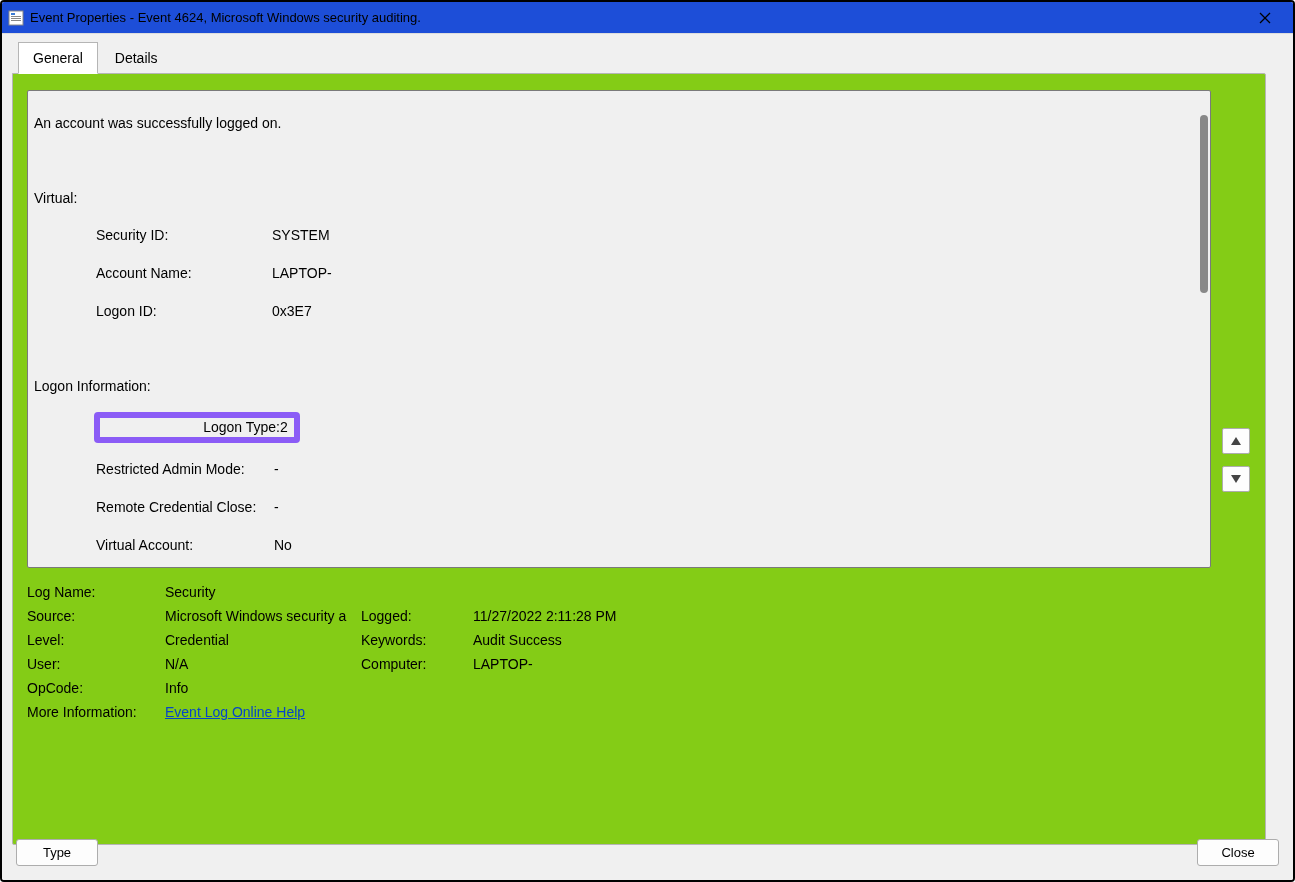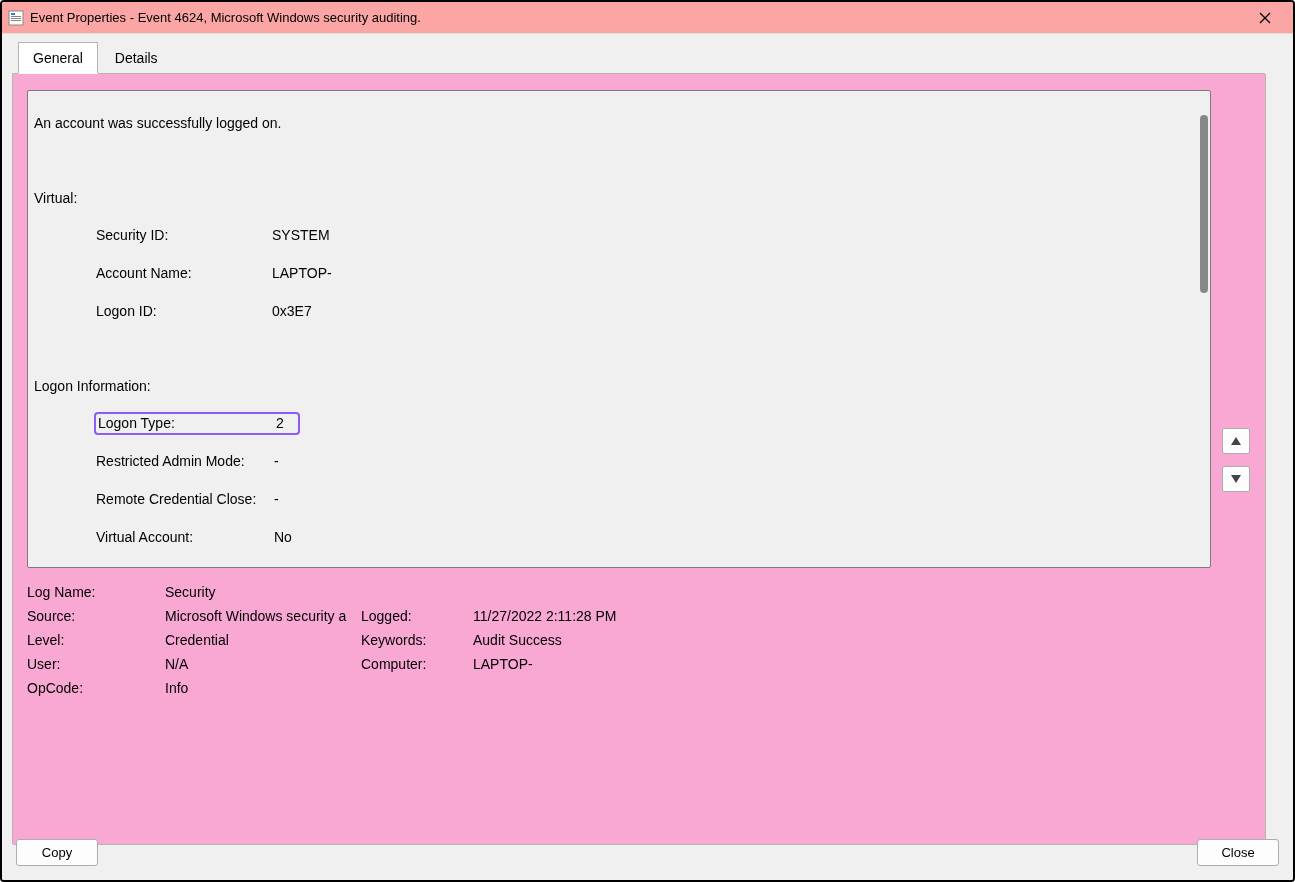--- a/index.html
+++ b/index.html
@@ -8,21 +8,21 @@
       font-size: 13px;
       background: #fff;
       width: 1295px;
       height: 882px;
       overflow: hidden;
       border: 2px solid #000;
       border-radius: 4px;
     }
     .titlebar {
       height: 32px;
-      background: #fca5a5;
+      background: #1d4ed8;
       display: flex;
       align-items: center;
       padding: 0 6px;
       border-bottom: 1px solid #ddd;
     }
     .titlebar .app-icon {
       width: 16px; height: 16px;
       margin-right: 6px;
       display: inline-flex;
       align-items: center;
@@ -63,21 +63,21 @@
       margin-right: 2px;
     }
     .tab.active {
       background: #fff;
       border: 1px solid #b5b5b5;
       border-bottom: 1px solid #fff;
       position: relative;
       z-index: 2;
     }
     .tab-panel {
-      background: #f9a8d4;
+      background: #84cc16;
       border: 1px solid #b5b5b5;
       border-radius: 0 2px 2px 2px;
       margin-top: -1px;
       padding: 16px 14px 14px 14px;
       height: 772px;
       position: relative;
     }
     .main-flex {
       display: flex;
       height: 100%;
@@ -135,25 +135,26 @@
       width: 8px;
       height: 178px;
       background: #888;
       border-radius: 4px;
     }
     .kv-row { display: flex; }
     .kv-row.subject { padding-left: 62px; }
     .kv-row .k { width: 176px; }
     .kv-row.logon .k { width: 178px; }
     .highlight {
-      border: 2px solid #8b5cf6;
+      border: 6px solid #8b5cf6;
       border-radius: 4px;
       display: inline-block;
       padding: 0 2px;
       margin: -2px -2px;
+      text-align: right;
     }
     .summary {
       margin-top: 16px;
       font-size: 14px;
       color: #000;
     }
     .summary-row {
       display: flex;
       margin-bottom: 8px;
     }
@@ -267,35 +268,39 @@
           <div class="summary-row">
             <span class="lbl">User:</span>
             <span class="val">N/A</span>
             <span class="lbl2">Computer:</span>
             <span>LAPTOP-</span>
           </div>
           <div class="summary-row">
             <span class="lbl">OpCode:</span>
             <span class="val">Info</span>
           </div>
+          <div class="summary-row">
+            <span class="lbl">More Information:</span>
+            <span class="summary-link">Event Log Online Help</span>
+          </div>
         </div>
       </div>
 
       <div class="nav-col">
         <button class="nav-btn">
           <svg width="12" height="10" viewBox="0 0 12 10">
             <polygon points="6,1 11,9 1,9" fill="#444"></polygon>
           </svg>
         </button>
         <button class="nav-btn">
           <svg width="12" height="10" viewBox="0 0 12 10">
             <polygon points="1,1 11,1 6,9" fill="#444"></polygon>
           </svg>
         </button>
       </div>
     </div>
   </div>
 
   <div class="footer-btns">
-    <button class="btn">Copy</button>
+    <button class="btn">Type</button>
     <button class="btn">Close</button>
   </div>
 </div>
 
 </body></html>

